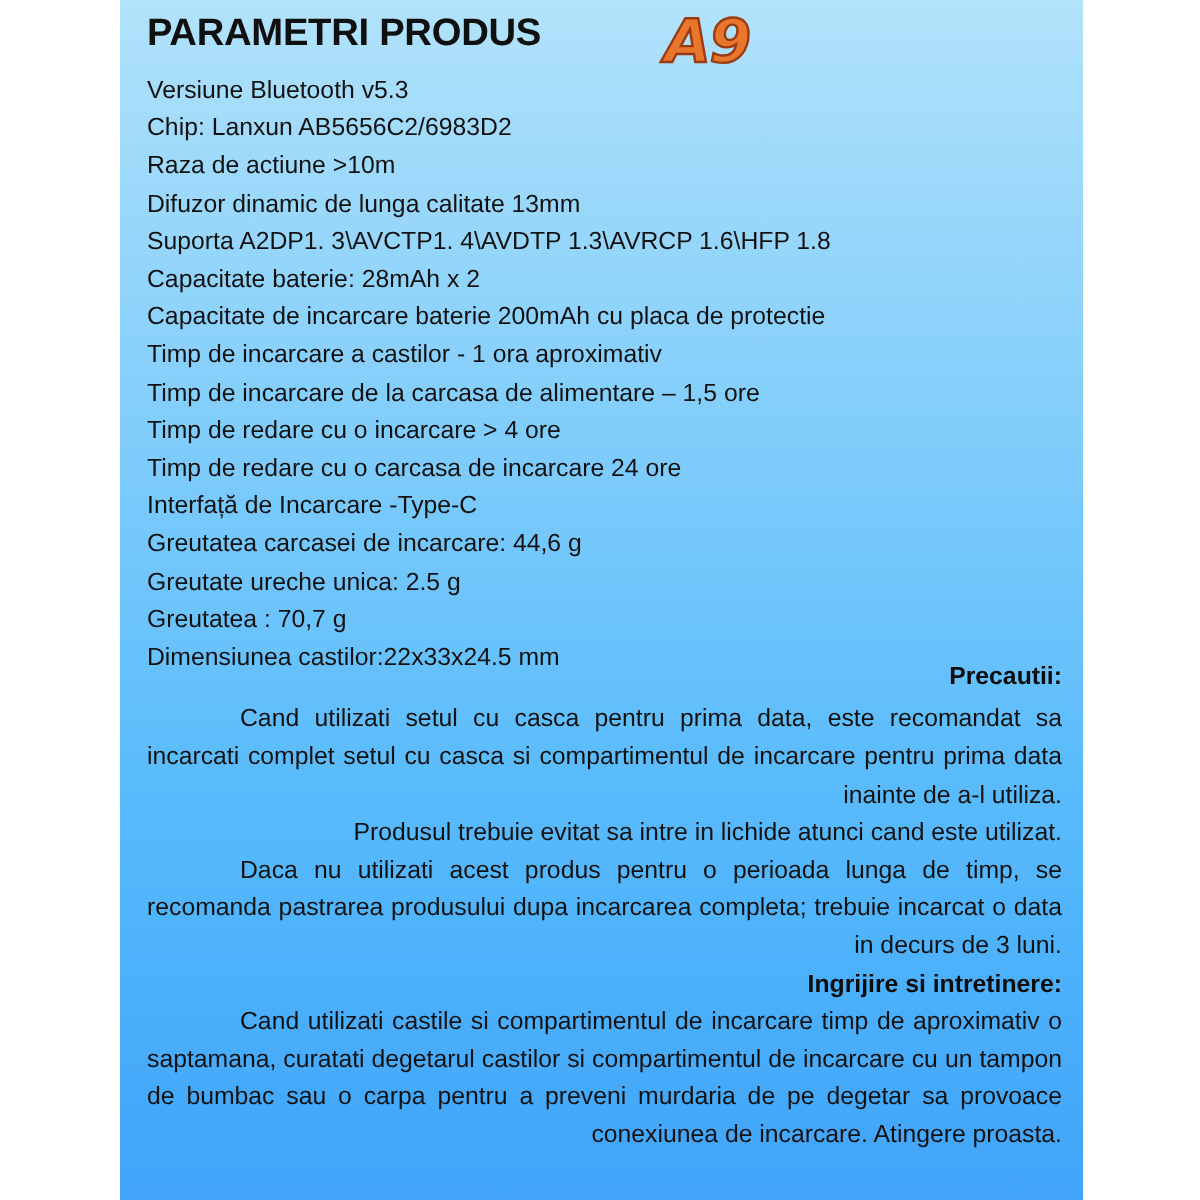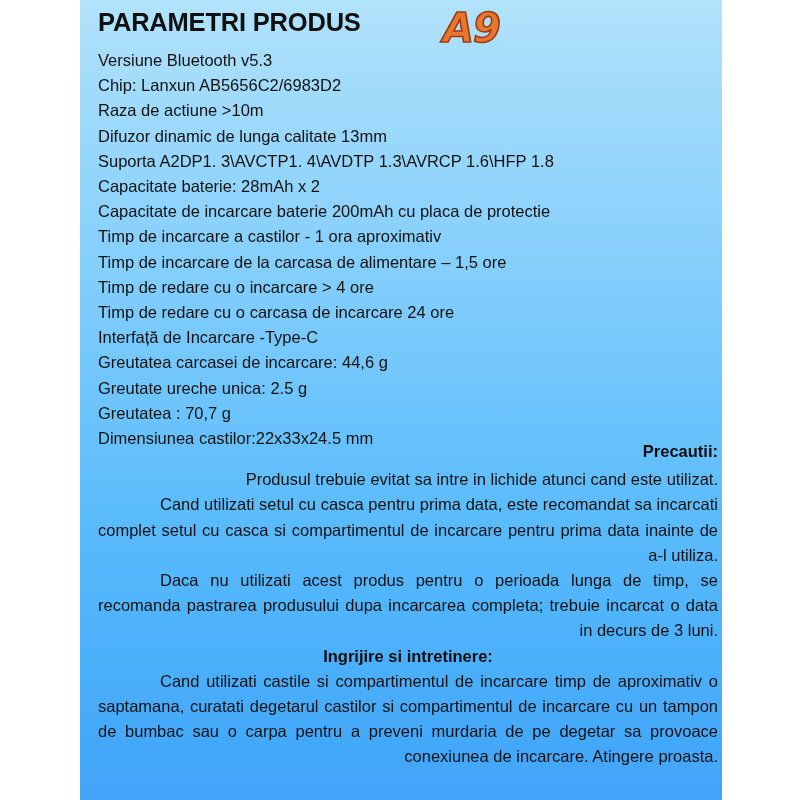--- a/index.html
+++ b/index.html
@@ -37,21 +37,21 @@
                 #41a4f9 100%);
   }
 
   .panel-inner {
     position: absolute;
     left: 0;
     top: 0;
     width: 642px;
     height: 632px;
     box-sizing: border-box;
-    padding: 6px 4px 6px 18px;
+    padding: 6px 14px 6px 18px;
   }
 
   
   .title-row {
     position: relative;
     height: 40px;
   }
 
   #page-title {
     position: absolute;
@@ -90,21 +90,21 @@
     color: #121212;
     white-space: nowrap;
   }
 
   
   .notice-block {
     margin-top: 0px;
   }
 
   .notice-heading {
-    text-align: center;
+    text-align: right;
     font-size: 16.5px;
     font-weight: bold;
     color: #0d0d0d;
     line-height: 25px;
   }
 
   .notice-body {
     text-align: justify;
     text-align-last: right;
     text-justify: inter-word;
@@ -160,22 +160,22 @@
         <li>Greutate ureche unica: 2.5 g</li>
         <li>Greutatea : 70,7 g</li>
         <li>Dimensiunea castilor:22x33x24.5 mm</li>
       </ul>
 
       <div id="precautii-heading-row">
         <div id="precautii-heading">Precautii:</div>
       </div>
 
       <div class="notice-block">
+        <p class="notice-body">Cand utilizati setul cu casca pentru prima data, este recomandat sa incarcati complet setul cu casca si compartimentul de incarcare pentru prima data inainte de a-l utiliza.</p>
         <p class="notice-body">Produsul trebuie evitat sa intre in lichide atunci cand este utilizat.</p>
-        <p class="notice-body">Cand utilizati setul cu casca pentru prima data, este recomandat sa incarcati complet setul cu casca si compartimentul de incarcare pentru prima data inainte de a-l utiliza.</p>
         <p class="notice-body">Daca nu utilizati acest produs pentru o perioada lunga de timp, se recomanda pastrarea produsului dupa incarcarea completa; trebuie incarcat o data in decurs de 3 luni.</p>
       </div>
 
       <div class="notice-block">
         <div class="notice-heading">Ingrijire si intretinere:</div>
         <p class="notice-body">Cand utilizati castile si compartimentul de incarcare timp de aproximativ o saptamana, curatati degetarul castilor si compartimentul de incarcare cu un tampon de bumbac sau o carpa pentru a preveni murdaria de pe degetar sa provoace conexiunea de incarcare. Atingere proasta.</p>
 
       </div>
 
     </div>

